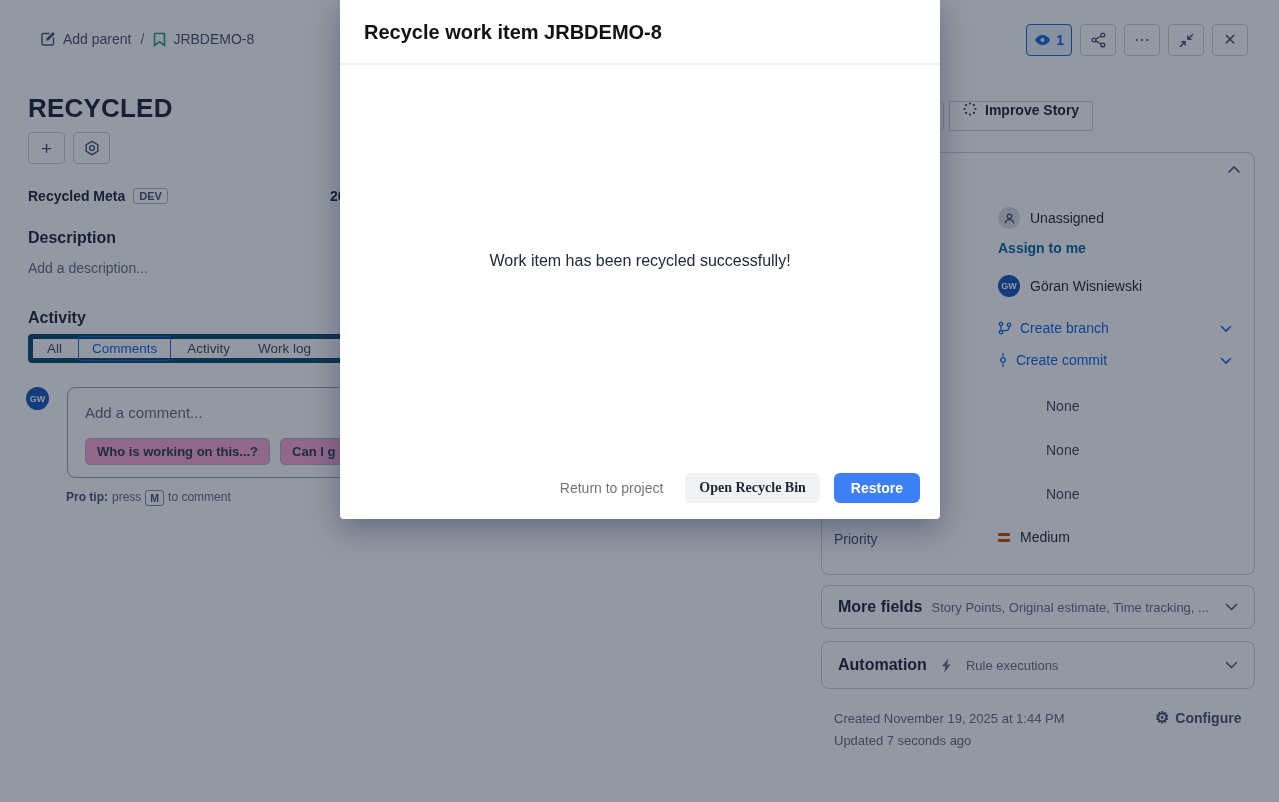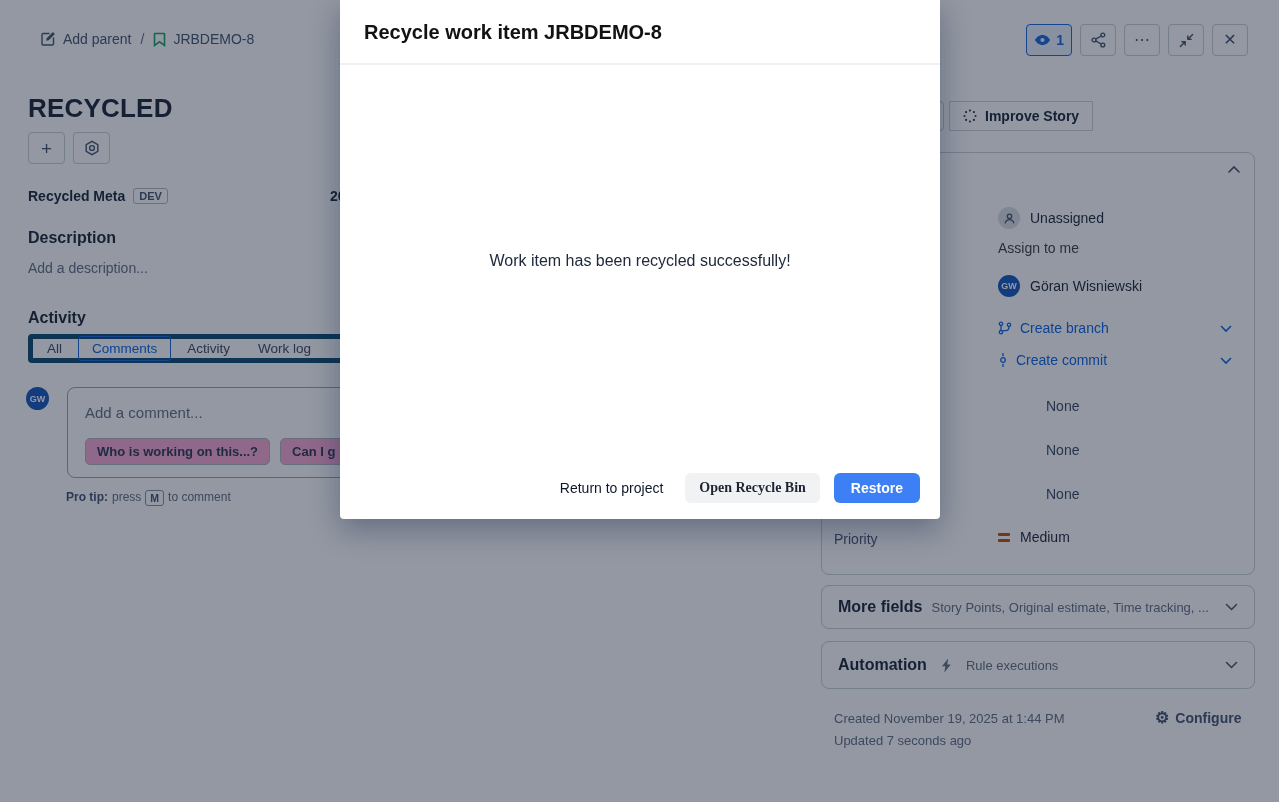--- a/index.html
+++ b/index.html
@@ -46,28 +46,28 @@
   .comment-box { width:430px; height:91px; border:1px solid #9aa3b1; border-radius:8px; background:#fff; position:relative; cursor:text; }
   .comment-ph { position:absolute; top:16px; left:17px; font-size:15px; color:#626f86; }
   .chip-row { position:absolute; left:17px; bottom:12px; display:flex; gap:10px; }
   .chip { border:1px solid #adb4bf; border-radius:5px; padding:5px 11px; font-size:13px; font-weight:600; color:#2e3a52; background:#f9a8d4; white-space:nowrap; cursor:pointer; }
   .protip { top:490px; left:66px; font-size:12px; color:#626f86; display:flex; gap:4px; }
   .protip b { color:#44546f; }
   .keycap { border:1px solid #8590a2; border-radius:3px; padding:0 4px; font-size:10.5px; font-weight:700; color:#44546f; background:#fff; line-height:14px; }
 
   
   .hidden-btn { top:101px; left:903px; width:41px; height:30px; border:1px solid #c9cfd6; border-radius:4px; background:#fff; }
-  .improve-btn { top:101px; left:949px; height:30px; display:flex; align-items:center; gap:8px; padding:0 13px;
+  .improve-btn { top:101px; left:949px; height:30px; display:flex; align-items:flex-start; gap:8px; padding:0 13px;
                  border:1px solid #c9cfd6; border-radius:1px; background:#fff; font-size:14px; font-weight:600; color:#1b2638; cursor:pointer; }
 
   .details-panel { top:152px; left:821px; width:434px; height:423px; border:1px solid #c9cfd6; border-radius:8px; background:#fff; }
   .panel-chevron { position:absolute; top:10px; right:13px; cursor:pointer; }
   .drow { position:absolute; left:176px; display:flex; align-items:center; gap:10px; font-size:14px; color:#1b2638; }
   .dlabel { position:absolute; left:12px; font-size:14px; color:#44546f; }
-  .link { color:#404040; cursor:pointer; }
+  .link { color:#0369a1; cursor:pointer;font-weight:bold; }
   .dev-link { color:#0c66e4; font-weight:500; display:flex; align-items:center; gap:8px; cursor:pointer; }
   .row-chev { position:absolute; right:22px; }
   .avatar-gray { width:22px; height:22px; border-radius:50%; background:#dcdfe4; display:flex; align-items:center; justify-content:center; }
   .none-val { color:#3c4a63;margin-left:48px; }
   .eq-icon { display:flex; flex-direction:column; gap:3px; }
   .eq-icon i { display:block; width:12px; height:3px; border-radius:1px; background:#c25100; }
 
   .mini-panel { left:821px; width:434px; border:1px solid #c9cfd6; border-radius:8px; background:#fff;
                 display:flex; align-items:center; padding:0 16px; gap:9px; }
   .mini-panel .t { font-size:16px; font-weight:700; color:#1b2638; }
@@ -79,21 +79,21 @@
   .gear-glyph { font-size:16px; line-height:1; }
 
   
   .overlay { inset:0; background:rgba(16,26,49,0.45); z-index:40; }
   .modal { top:0; left:340px; width:600px; height:519px; background:#fff; z-index:50;
            border-radius:0 0 4px 4px; box-shadow:0 10px 30px rgba(9,30,66,0.35); }
   .modal-header { padding:21px 24px 19px; border-bottom:2px solid #f0f1f3; }
   .modal-title { font-size:20px; font-weight:700; color:#101214; }
   .modal-msg { position:absolute; top:252px; left:0; width:100%; text-align:center; font-size:16px; color:#202a3d; }
   .modal-footer { position:absolute; right:20px; bottom:16px; display:flex; align-items:center; gap:14px; }
-  .ghost-link { font-size:14px; color:#0f172a; background:none; border:none; font-family:inherit; cursor:pointer; padding:6px 8px; }
+  .ghost-link { font-size:14px; color:#737373; background:none; border:none; font-family:inherit; cursor:pointer; padding:6px 8px; }
   .btn-secondary { font-size:14px; font-weight:600; color:#1f2533; background:#f1f2f4; border:none; border-radius:6px; padding:7px 14px; font-family:Liberation Serif, serif; cursor:pointer; }
   .btn-primary { font-size:14px; font-weight:600; color:#fff; background:#3d80f5; border:none; border-radius:6px; padding:7px 17px; font-family:inherit; cursor:pointer; }
 </style>
 </head>
 <body>
 
 <div class="abs breadcrumb">
   <span class="crumb">
     <span>
       <svg width="16" height="16" viewBox="0 0 16 16">

